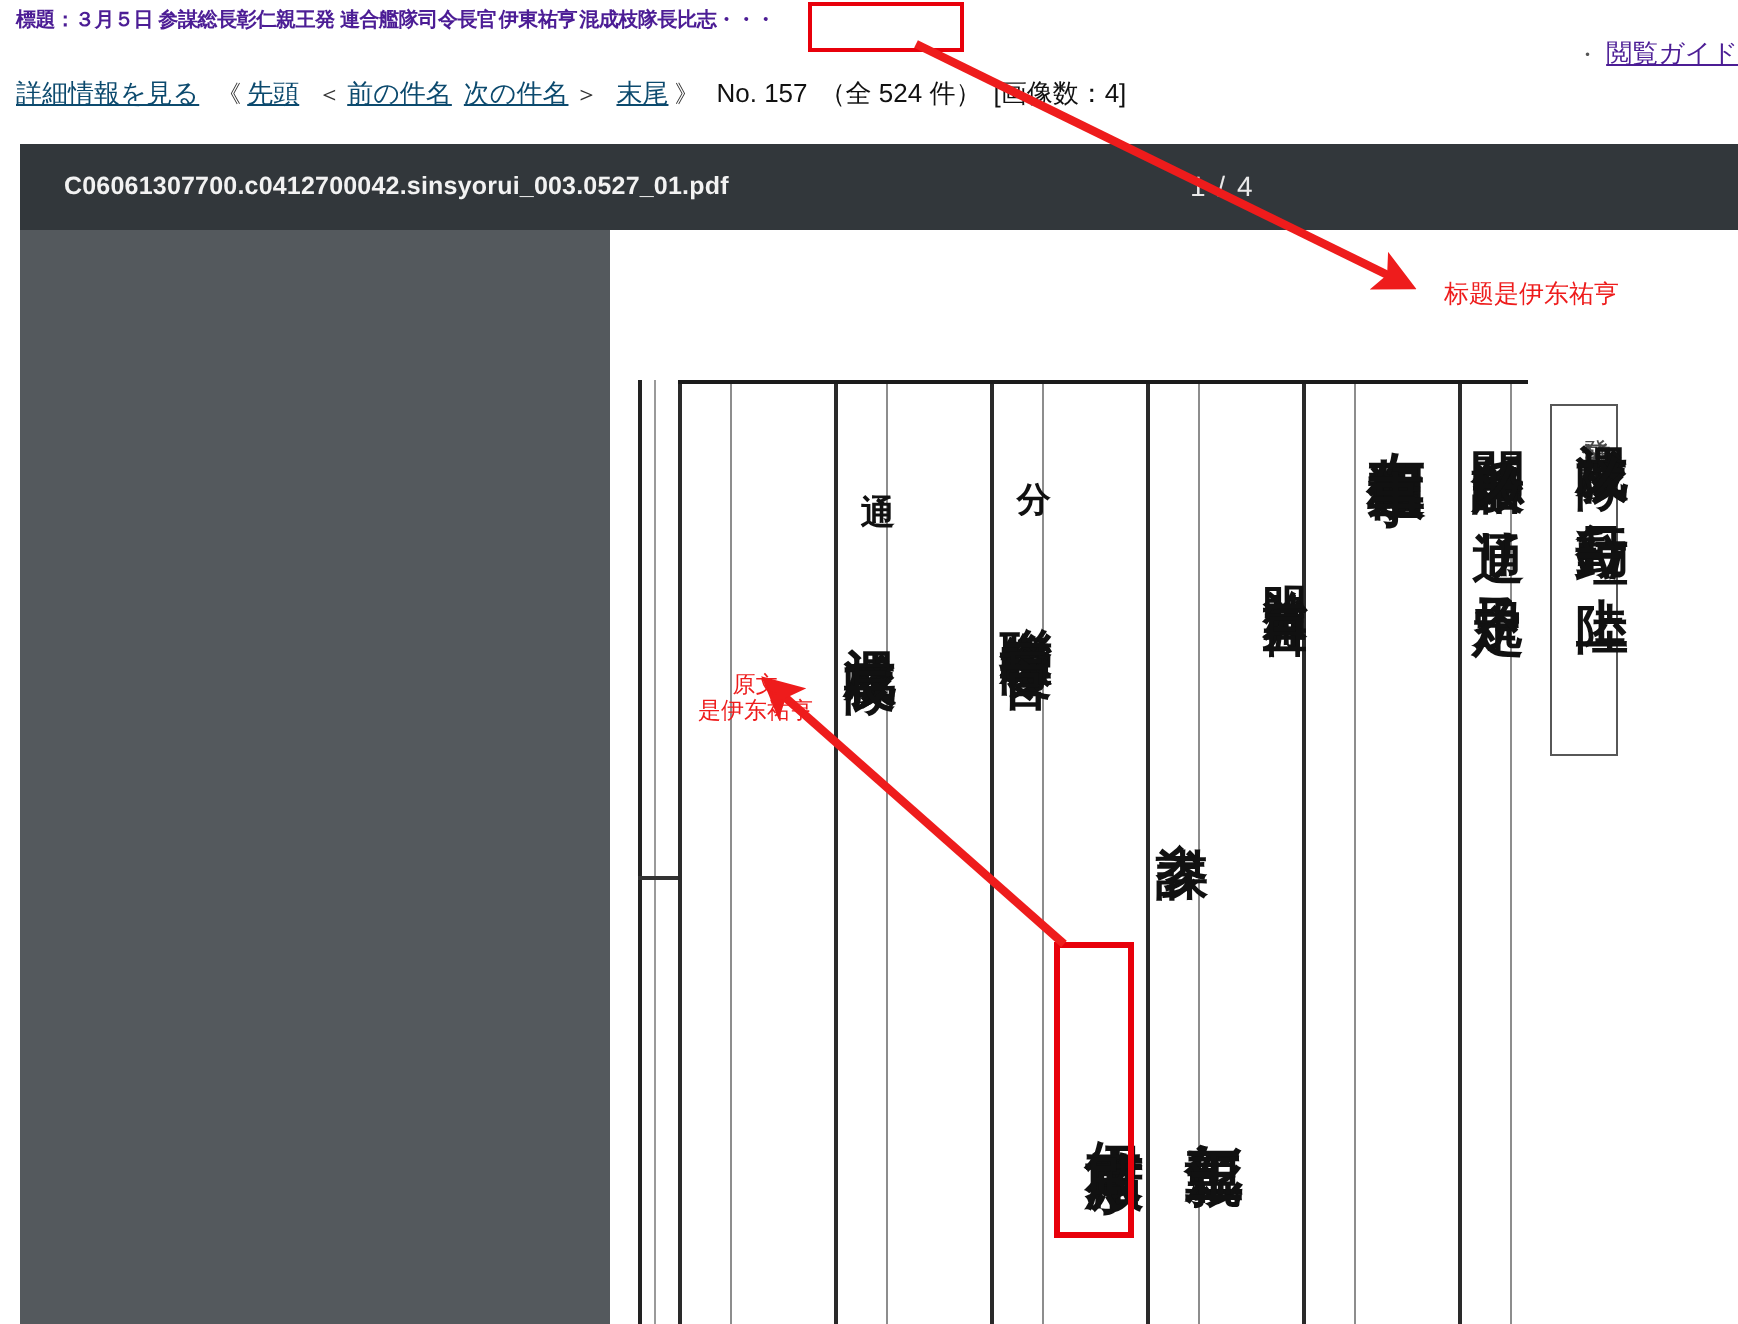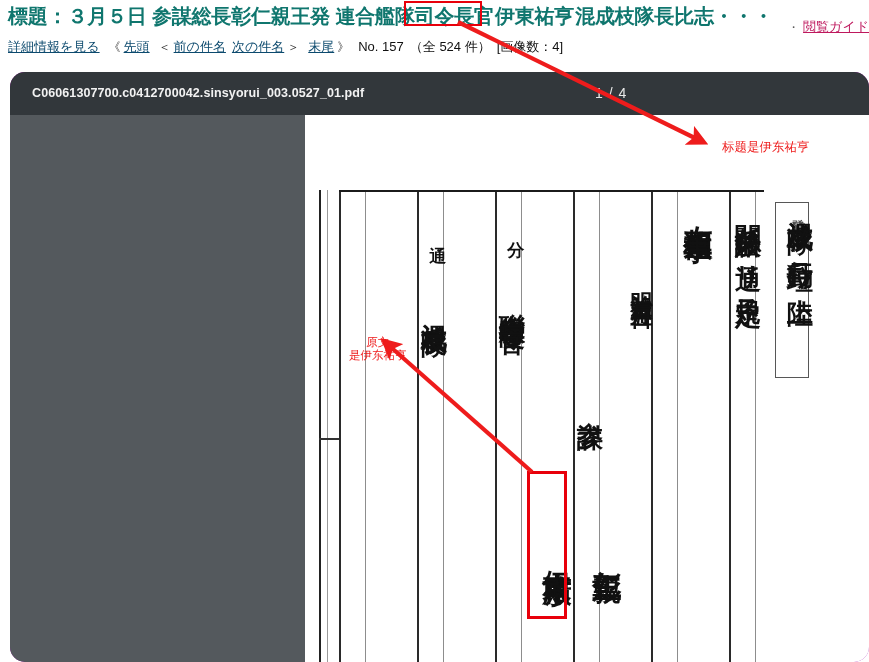--- a/index.html
+++ b/index.html
@@ -22,23 +22,23 @@
     position: absolute;
     left: 0; top: 0;
     width: 869px;
     height: 66px;
     background: #ffffff;
     z-index: 20;
   }
   #title-line {
     position: absolute;
     left: 8px; top: 3px;
-    font-size: 20px;
+    font-size: 10px;
     font-weight: bold;
-    color: #0f766e;
+    color: #4c1d95;
     white-space: nowrap;
     letter-spacing: -0.2px;
   }
   #title-line .t-seg { display: inline; }
   #title-line .hl {
     display: inline-block;
     position: relative;
     padding: 0 1px;
   }
   #title-hl-box {
@@ -59,21 +59,21 @@
     white-space: nowrap;
   }
   #guide-dot {
     display: inline-block;
     color: #555;
     font-size: 11px;
     vertical-align: middle;
     margin-right: 4px;
   }
   #guide-link {
-    color: #be185d;
+    color: #4c1d95;
     text-decoration: underline;
     font-size: 13px;
   }
 
   #nav-line {
     position: absolute;
     left: 8px; top: 38px;
     font-size: 13px;
     color: #111;
     white-space: nowrap;
@@ -88,21 +88,20 @@
   #nav-line .plain { color: #111; }
 
   
   #viewer {
     position: absolute;
     left: 10px; top: 72px;
     width: 859px;
     height: 590px;
     background: #a21caf;
     overflow: hidden;
-    border-radius: 15px;
   }
   #viewer-toolbar {
     position: absolute;
     left: 0; top: 0;
     width: 859px;
     height: 43px;
     background: #32373b;
     z-index: 5;
   }
   #pdf-filename {

